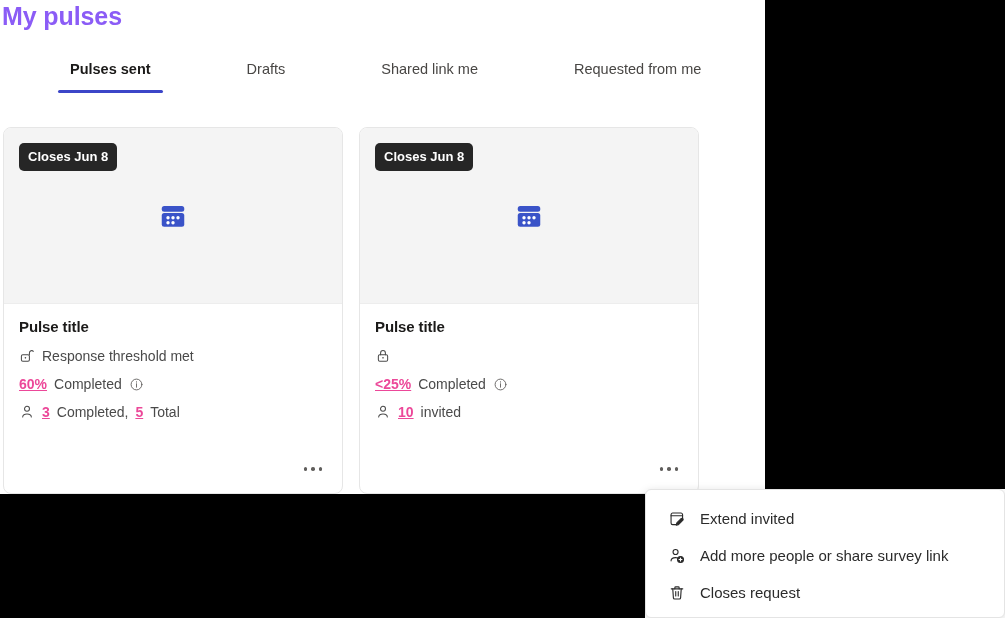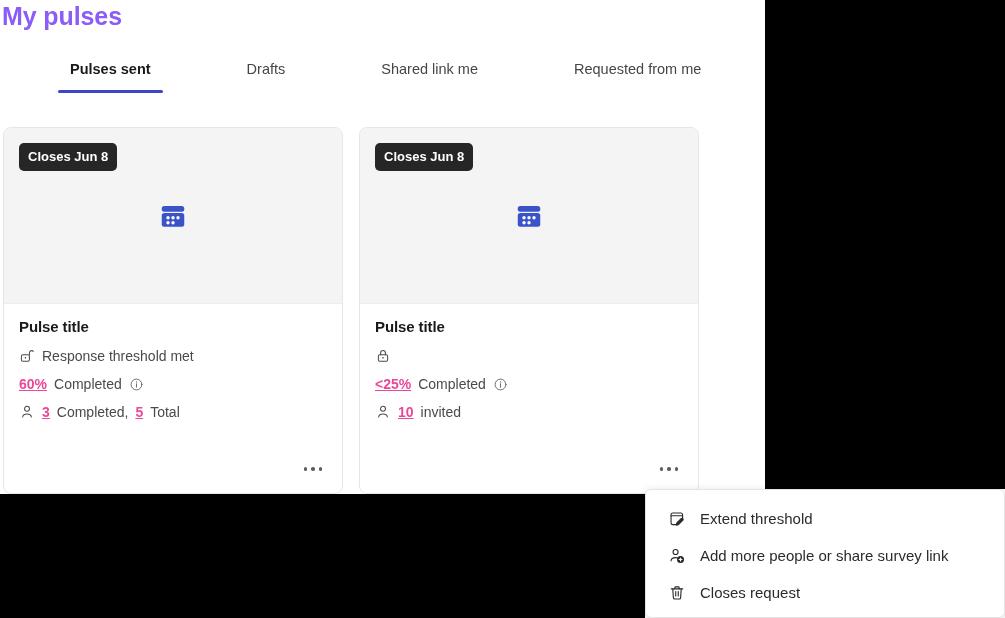--- a/index.html
+++ b/index.html
@@ -309,21 +309,21 @@
 
   <div id="context-menu">
     <div class="menu-item">
       <span>
         <svg viewBox="0 0 20 20" width="18" height="18" fill="none" stroke="#2b2b2b" stroke-width="1.25" stroke-linecap="round" stroke-linejoin="round">
           <path d="M16.2 9.6V5.2a1.8 1.8 0 0 0-1.8-1.8H5.2a1.8 1.8 0 0 0-1.8 1.8v9.2a1.8 1.8 0 0 0 1.8 1.8h4.1"></path>
           <path d="M3.4 6.4h12.8"></path>
           <path d="M16.6 11.2l-5 5-2.4.6.6-2.4 5-5a1.3 1.3 0 0 1 1.8 1.8z" fill="#2b2b2b" stroke="#2b2b2b"></path>
         </svg>
       </span>
-      <span>Extend threshold</span>
+      <span>Extend invited</span>
     </div>
     <div class="menu-item">
       <span>
         <svg viewBox="0 0 20 20" width="18" height="18" fill="none" stroke="#2b2b2b" stroke-width="1.25" stroke-linecap="round" stroke-linejoin="round">
           <circle cx="8.4" cy="5.6" r="2.8"></circle>
           <path d="M3.4 15.4c0-2.2 2.3-3.6 5-3.6 1 0 1.9.2 2.7.5"></path>
           <circle cx="13.9" cy="13.9" r="3.3" fill="#2b2b2b" stroke="#2b2b2b"></circle>
           <path d="M13.9 12.3v3.2M12.3 13.9h3.2" stroke="#ffffff" stroke-width="1.3"></path>
         </svg>
       </span>

